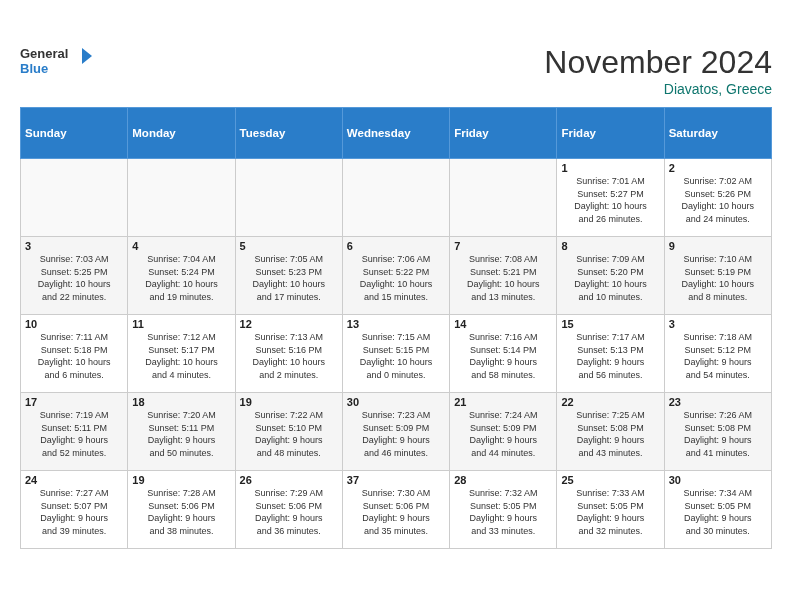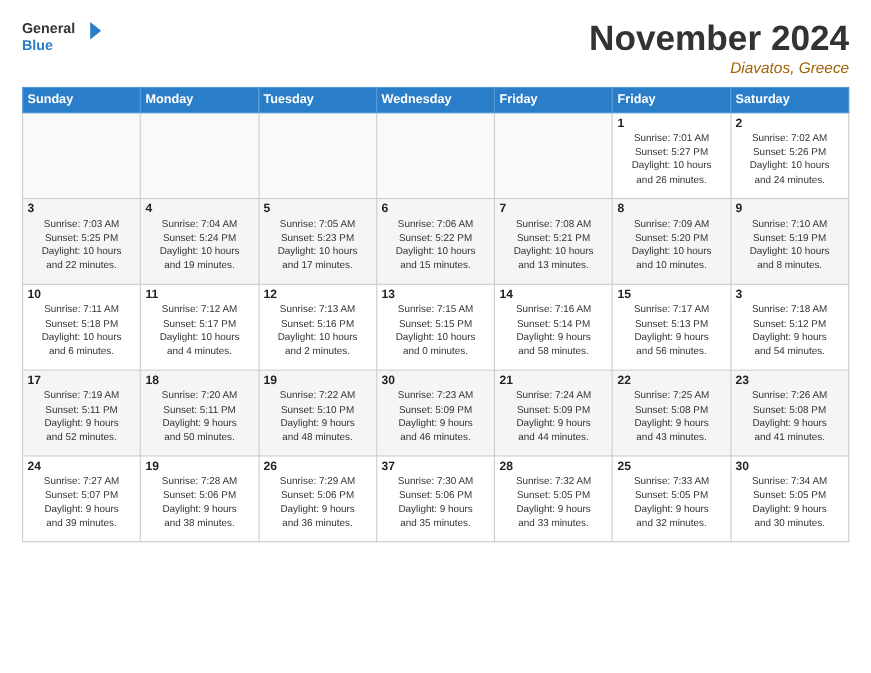--- a/index.html
+++ b/index.html
@@ -13,55 +13,55 @@
     .page {
       width: 792px;
       height: 612px;
       padding: 16px 20px 10px 20px;
     }
     .header {
       display: flex;
       justify-content: space-between;
       align-items: flex-start;
       margin-bottom: 10px;
+      margin-top: 28px;
     }
     .logo {
       display: flex;
       align-items: center;
       gap: 4px;
     }
     .logo-icon {
       width: 32px;
       height: 28px;
     }
     .title-block {
       text-align: right;
     }
     .month-title {
       font-size: 32px;
-      font-weight: bold;
+      font-weight: normal;
       color: #333;
       text-align: center;
     }
     .location {
       font-size: 14px;
-      color: #a16207;
-      font-style: italic;
+      color: #0f766e;
     }
     .calendar {
       width: 100%;
       border-collapse: collapse;
       table-layout: fixed;
     }
     .calendar th {
       background: #2a7dc9;
       color: #fff;
       font-size: 11.5px;
       font-weight: bold;
-      padding: 5px 4px;
+      padding: 19px 4px;
       text-align: left;
       border: 1px solid #5599d9;
     }
     .calendar td {
       border: 1px solid #ccc;
       vertical-align: top;
       padding: 3px 4px;
       font-size: 9.5px;
       color: #333;
       height: 78px;

